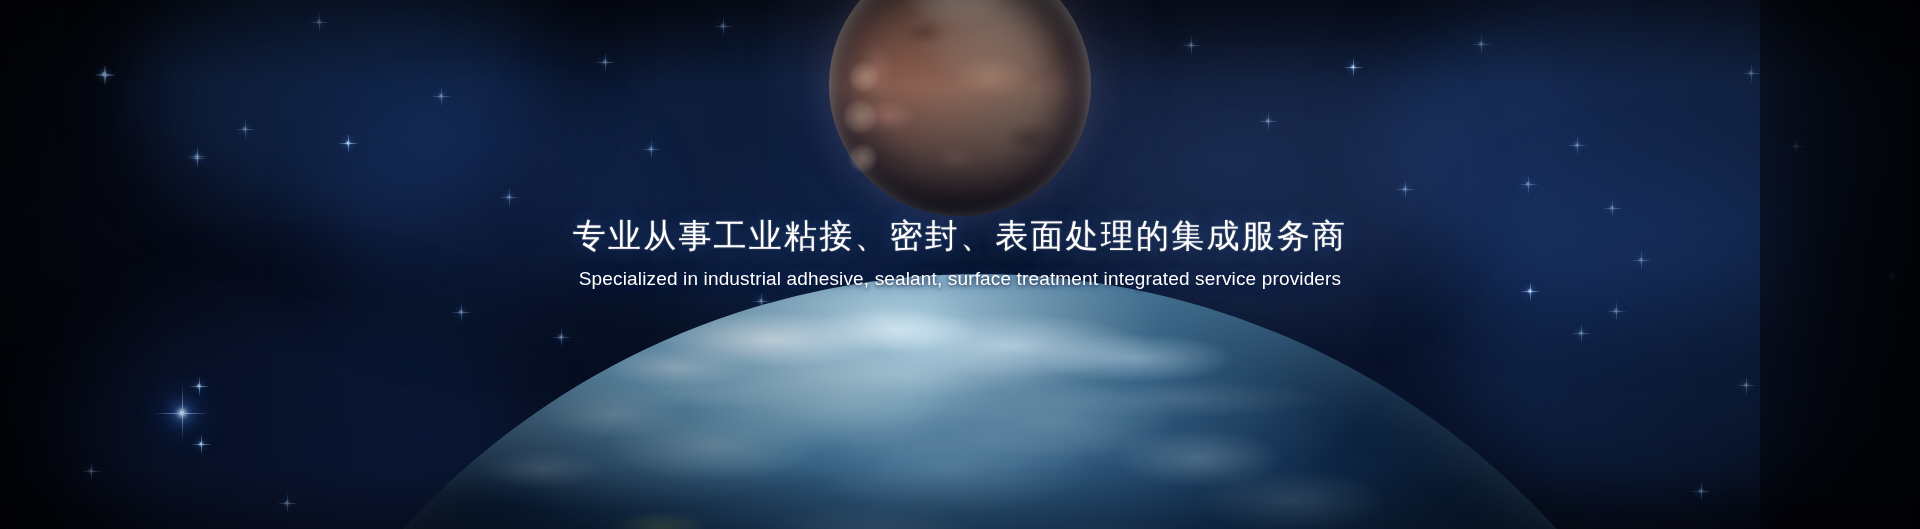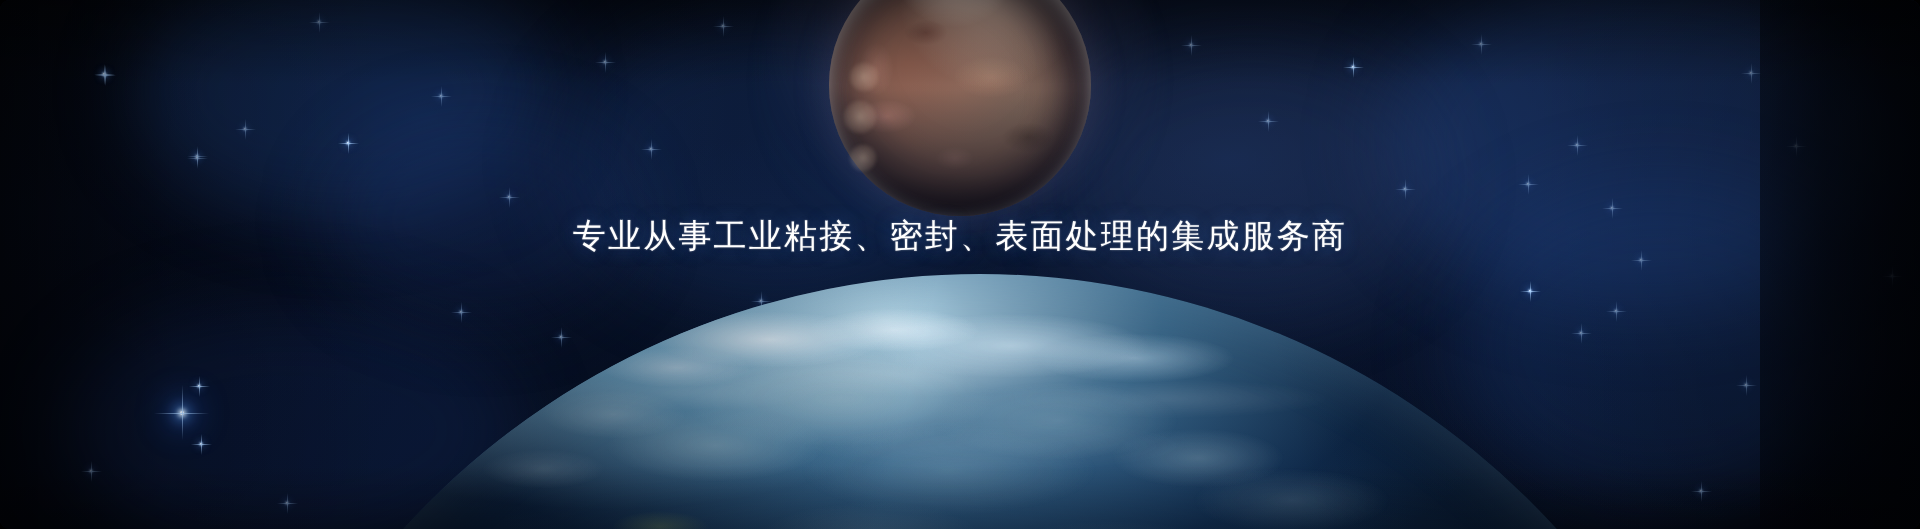--- a/index.html
+++ b/index.html
@@ -413,17 +413,18 @@
       <div class="earth-terrain"></div>
       <div class="earth-clouds"></div>
       <div class="earth-dark-left"></div>
       <div class="earth-dark-right"></div>
     </div>
     <div class="earth-limb-light"></div>
   </div>
 
   <div class="hero-copy">
     <h1 class="hero-title">专业从事工业粘接、密封、表面处理的集成服务商</h1>
+    <p class="hero-sub">Specialized in industrial adhesive, sealant, surface treatment integrated service providers</p>
   </div>
 
   <div class="seam-right"></div>
   <div class="vignette"></div>
 </div>
 
 </body></html>

